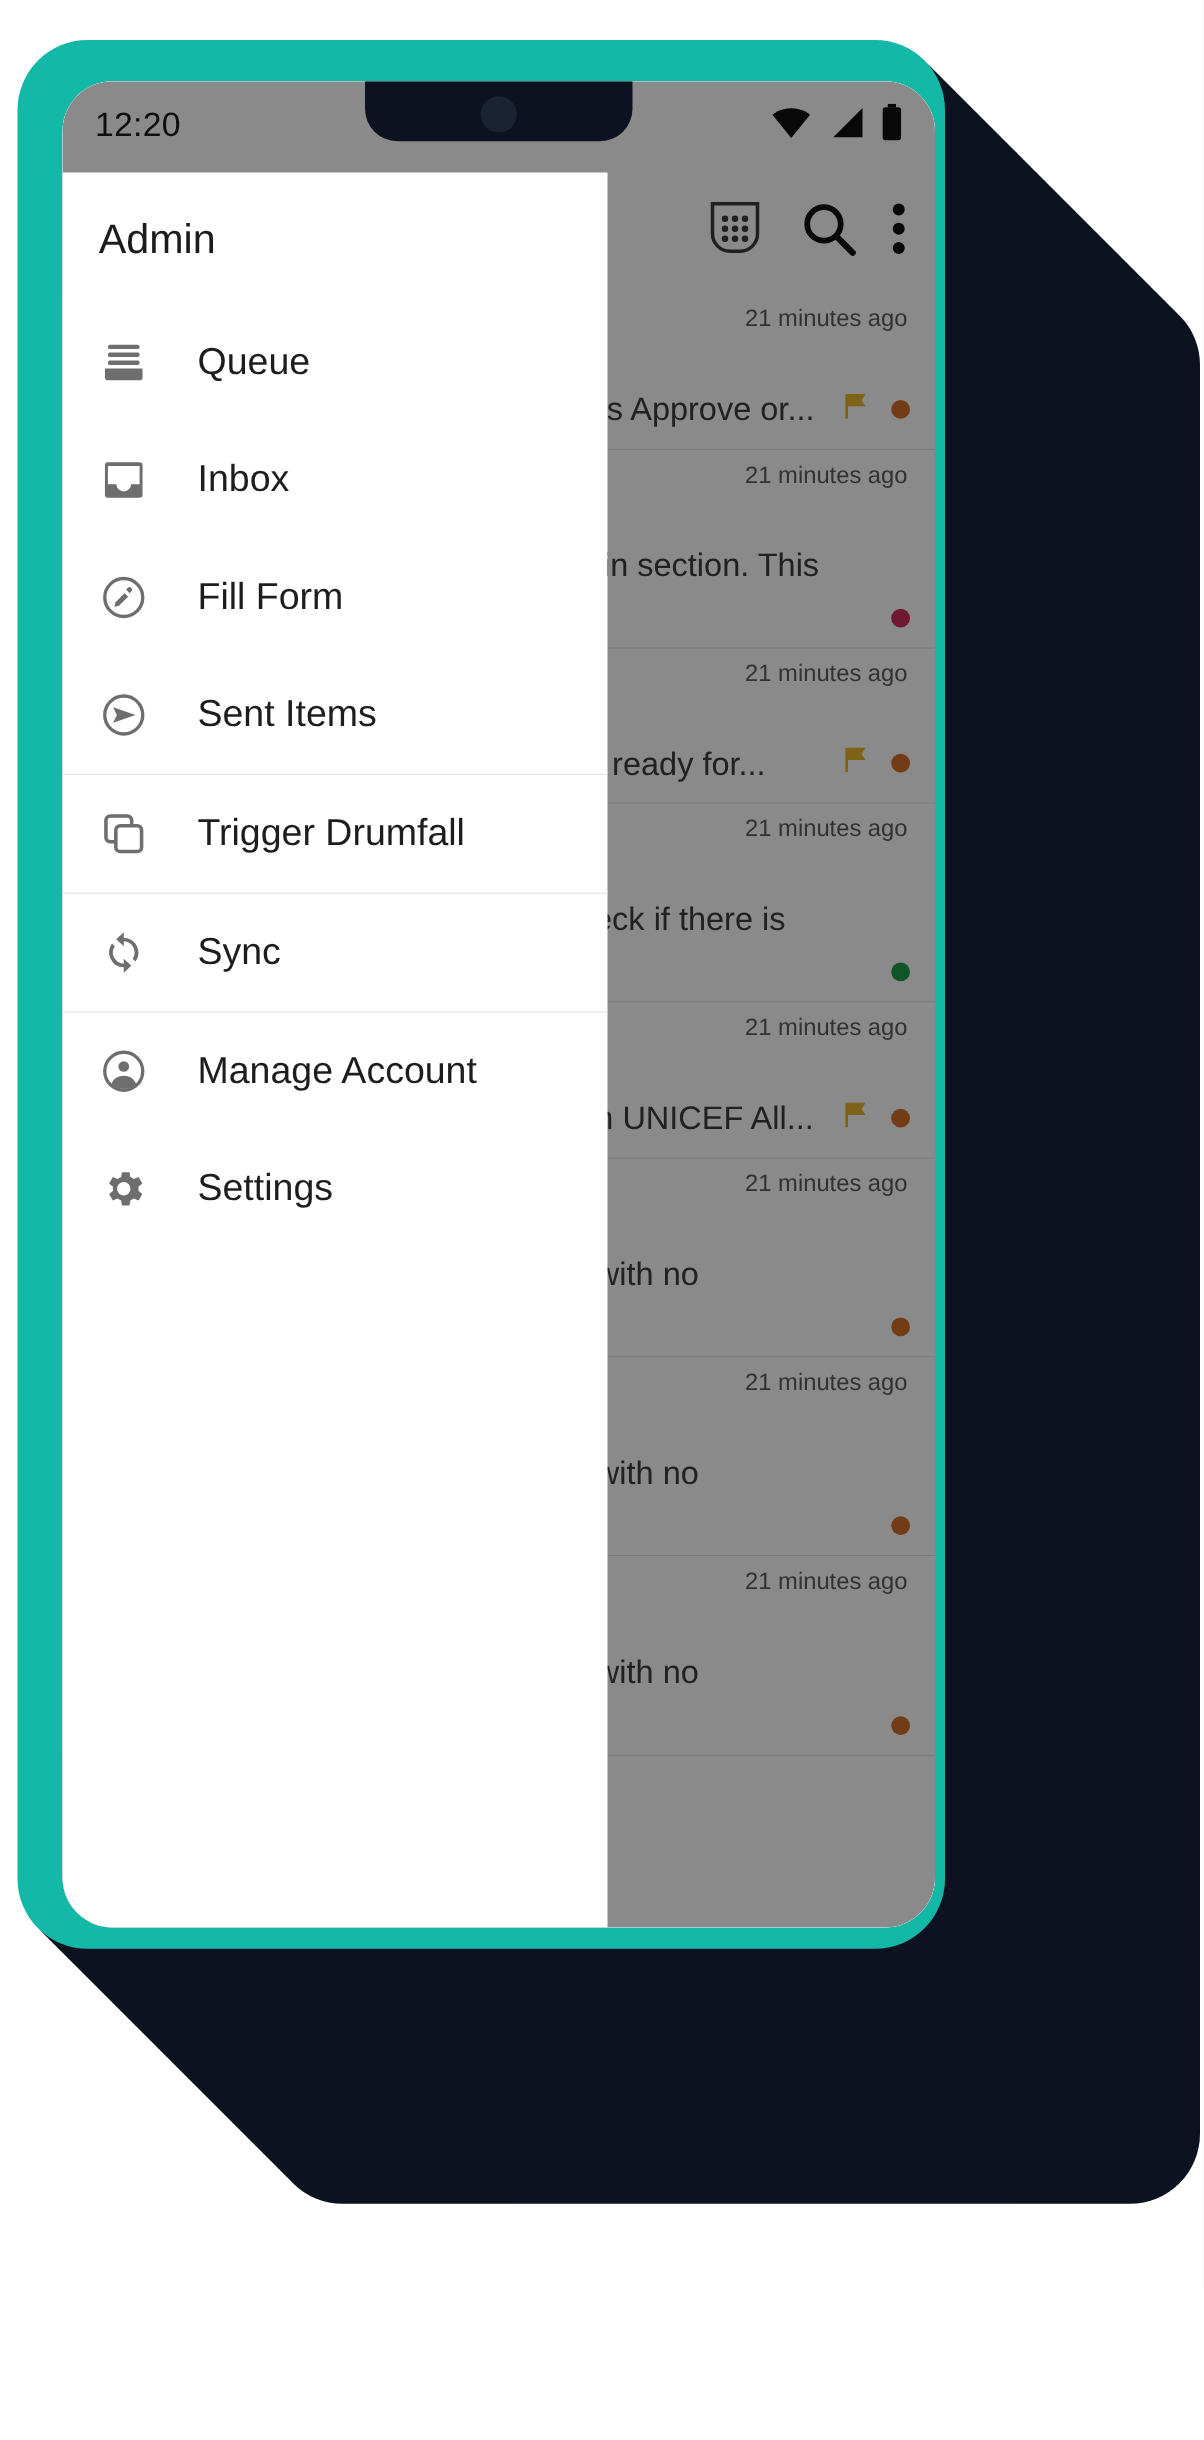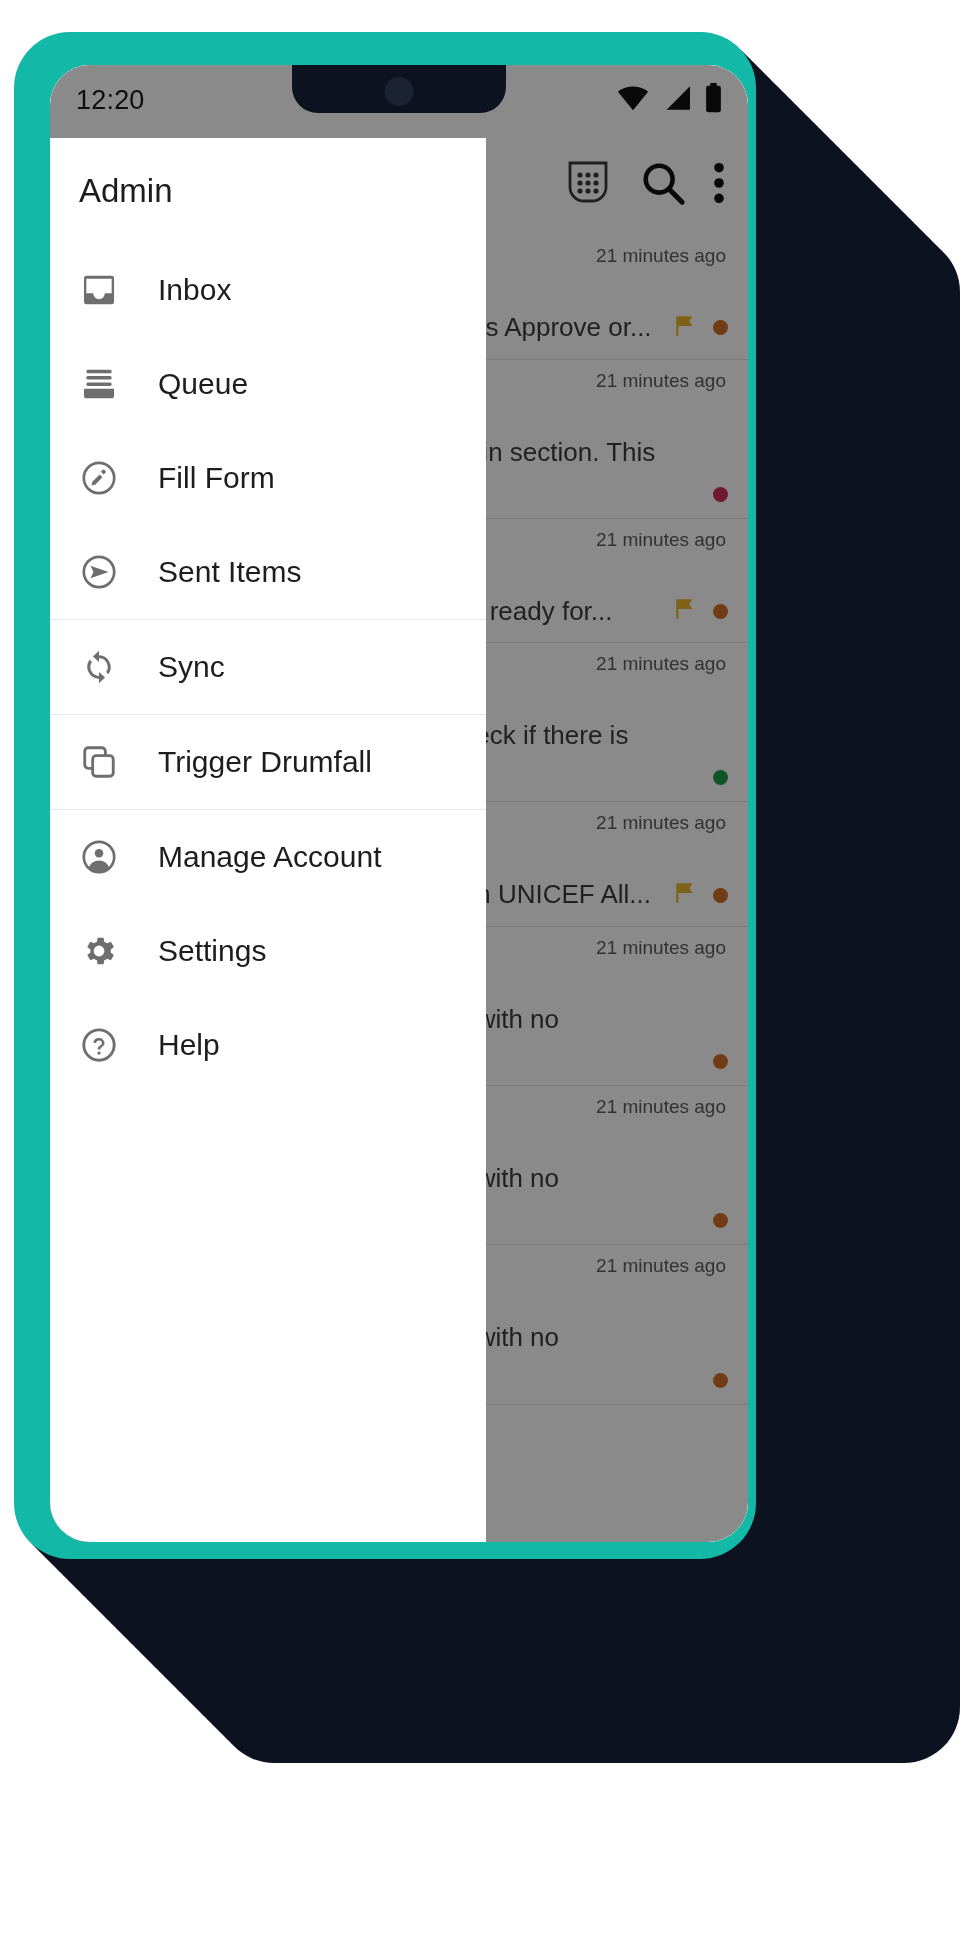--- a/index.html
+++ b/index.html
@@ -362,43 +362,43 @@
     <div id="drawer">
       <div id="drawer-header">
         <div id="drawer-title">Admin</div>
       </div>
 
       <div class="nav-group">
 
         <div class="nav-item">
           <span class="nav-icon">
             <svg width="38" height="38" viewBox="0 0 24 24">
-              <path fill="#6e6e6e" d="M4 3h16a1.5 1.5 0 0 1 1.5 1.5v15A1.5 1.5 0 0 1 20 21H4a1.5 1.5 0 0 1-1.5-1.5v-15A1.5 1.5 0 0 1 4 3zm0 1.9v9.2h4.3a3.7 3.7 0 0 0 7.4 0h4.3V4.9H4z"></path>
-            </svg>
-          </span>
-          <span class="nav-label">Inbox</span>
-        </div>
-
-        <div class="nav-item">
-          <span class="nav-icon">
-            <svg width="38" height="38" viewBox="0 0 24 24">
               <g fill="#6e6e6e">
                 <rect x="4" y="3" width="16" height="2.2" rx="1"></rect>
                 <rect x="4" y="7" width="16" height="2.2" rx="1"></rect>
                 <rect x="4" y="11" width="16" height="2.2" rx="1"></rect>
                 <path d="M2.5 15h19v4.4A1.6 1.6 0 0 1 19.9 21H4.1a1.6 1.6 0 0 1-1.6-1.6V15z"></path>
               </g>
             </svg>
           </span>
           <span class="nav-label">Queue</span>
         </div>
 
         <div class="nav-item">
           <span class="nav-icon">
             <svg width="38" height="38" viewBox="0 0 24 24">
+              <path fill="#6e6e6e" d="M4 3h16a1.5 1.5 0 0 1 1.5 1.5v15A1.5 1.5 0 0 1 20 21H4a1.5 1.5 0 0 1-1.5-1.5v-15A1.5 1.5 0 0 1 4 3zm0 1.9v9.2h4.3a3.7 3.7 0 0 0 7.4 0h4.3V4.9H4z"></path>
+            </svg>
+          </span>
+          <span class="nav-label">Inbox</span>
+        </div>
+
+        <div class="nav-item">
+          <span class="nav-icon">
+            <svg width="38" height="38" viewBox="0 0 24 24">
               <circle cx="12" cy="12" r="9.6" fill="none" stroke="#6e6e6e" stroke-width="1.7"></circle>
               <path fill="#6e6e6e" d="M15.9 7.3a1.1 1.1 0 0 1 0 1.6l-.9.9-1.8-1.8.9-.9a1.1 1.1 0 0 1 1.6 0l.2.2zM7.8 14.4l4.6-4.6 1.8 1.8-4.6 4.6-2.3.5.5-2.3z"></path>
             </svg>
           </span>
           <span class="nav-label">Fill Form</span>
         </div>
 
         <div class="nav-item">
           <span class="nav-icon">
             <svg width="38" height="38" viewBox="0 0 24 24">
@@ -408,37 +408,37 @@
           </span>
           <span class="nav-label">Sent Items</span>
         </div>
 
       </div>
 
       <div class="nav-group">
         <div class="nav-item">
           <span class="nav-icon">
             <svg width="38" height="38" viewBox="0 0 24 24">
+              <rect x="3" y="3" width="13" height="13" rx="2.2" fill="none" stroke="#6e6e6e" stroke-width="1.8"></rect>
+              <rect x="8" y="8" width="13" height="13" rx="2.2" fill="#ffffff" stroke="#6e6e6e" stroke-width="1.8"></rect>
+            </svg>
+          </span>
+          <span class="nav-label">Trigger Drumfall</span>
+        </div>
+      </div>
+
+      <div class="nav-group">
+        <div class="nav-item">
+          <span class="nav-icon">
+            <svg width="38" height="38" viewBox="0 0 24 24">
               <path fill="#6e6e6e" d="M12 4.5V1.8L8.2 5.3 12 8.8V6.3a5.7 5.7 0 0 1 4.5 8.9l1.4 1.4A7.6 7.6 0 0 0 12 4.5z"></path>
               <path fill="#6e6e6e" d="M12 19.5v2.7l3.8-3.5L12 15.2v2.5a5.7 5.7 0 0 1-4.5-8.9L6.1 7.4A7.6 7.6 0 0 0 12 19.5z"></path>
             </svg>
           </span>
           <span class="nav-label">Sync</span>
-        </div>
-      </div>
-
-      <div class="nav-group">
-        <div class="nav-item">
-          <span class="nav-icon">
-            <svg width="38" height="38" viewBox="0 0 24 24">
-              <rect x="3" y="3" width="13" height="13" rx="2.2" fill="none" stroke="#6e6e6e" stroke-width="1.8"></rect>
-              <rect x="8" y="8" width="13" height="13" rx="2.2" fill="#ffffff" stroke="#6e6e6e" stroke-width="1.8"></rect>
-            </svg>
-          </span>
-          <span class="nav-label">Trigger Drumfall</span>
         </div>
       </div>
 
       <div class="nav-group">
 
         <div class="nav-item">
           <span class="nav-icon">
             <svg width="38" height="38" viewBox="0 0 24 24">
               <circle cx="12" cy="12" r="9.6" fill="none" stroke="#6e6e6e" stroke-width="1.7"></circle>
               <circle cx="12" cy="9.6" r="2.7" fill="#6e6e6e"></circle>
@@ -450,30 +450,20 @@
 
         <div class="nav-item">
           <span class="nav-icon">
             <svg width="38" height="38" viewBox="0 0 24 24">
               <path fill="#6e6e6e" d="M19.4 13a7.6 7.6 0 0 0 0-2l2-1.6-1.9-3.3-2.4 1a7.5 7.5 0 0 0-1.8-1l-.4-2.5h-3.8l-.4 2.5a7.5 7.5 0 0 0-1.8 1l-2.4-1L4.6 9.4l2 1.6a7.6 7.6 0 0 0 0 2l-2 1.6 1.9 3.3 2.4-1a7.5 7.5 0 0 0 1.8 1l.4 2.5h3.8l.4-2.5a7.5 7.5 0 0 0 1.8-1l2.4 1 1.9-3.3-2-1.6zM12 15.4A3.4 3.4 0 1 1 15.4 12 3.4 3.4 0 0 1 12 15.4z"></path>
             </svg>
           </span>
           <span class="nav-label">Settings</span>
         </div>
 
-        <div class="nav-item">
-          <span class="nav-icon">
-            <svg width="38" height="38" viewBox="0 0 24 24">
-              <circle cx="12" cy="12" r="9.6" fill="none" stroke="#6e6e6e" stroke-width="1.8"></circle>
-              <path fill="#6e6e6e" d="M11.2 14.3c0-1.7 2.6-1.9 2.6-3.4a1.7 1.7 0 0 0-1.8-1.7 1.9 1.9 0 0 0-1.9 1.6l-1.7-.3A3.5 3.5 0 0 1 12 7.6a3.3 3.3 0 0 1 3.5 3.2c0 2.2-2.6 2.5-2.6 3.9v.2h-1.7v-.6z"></path>
-              <rect x="11.1" y="16.2" width="1.8" height="1.8" rx=".3" fill="#6e6e6e"></rect>
-            </svg>
-          </span>
-          <span class="nav-label">Help</span>
-        </div>
 
       </div>
     </div>
 
     <div id="notch">
       <div id="camera"></div>
     </div>
 
   </div>
 </div>

